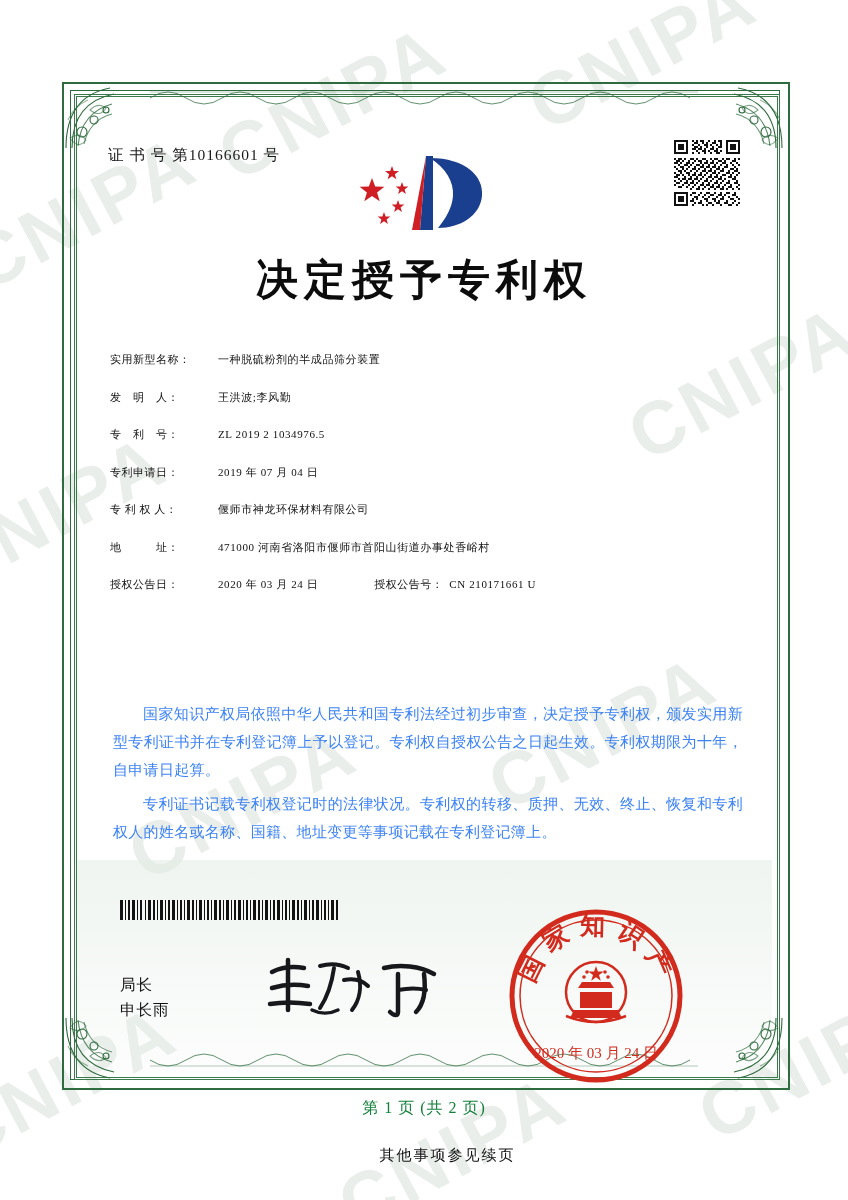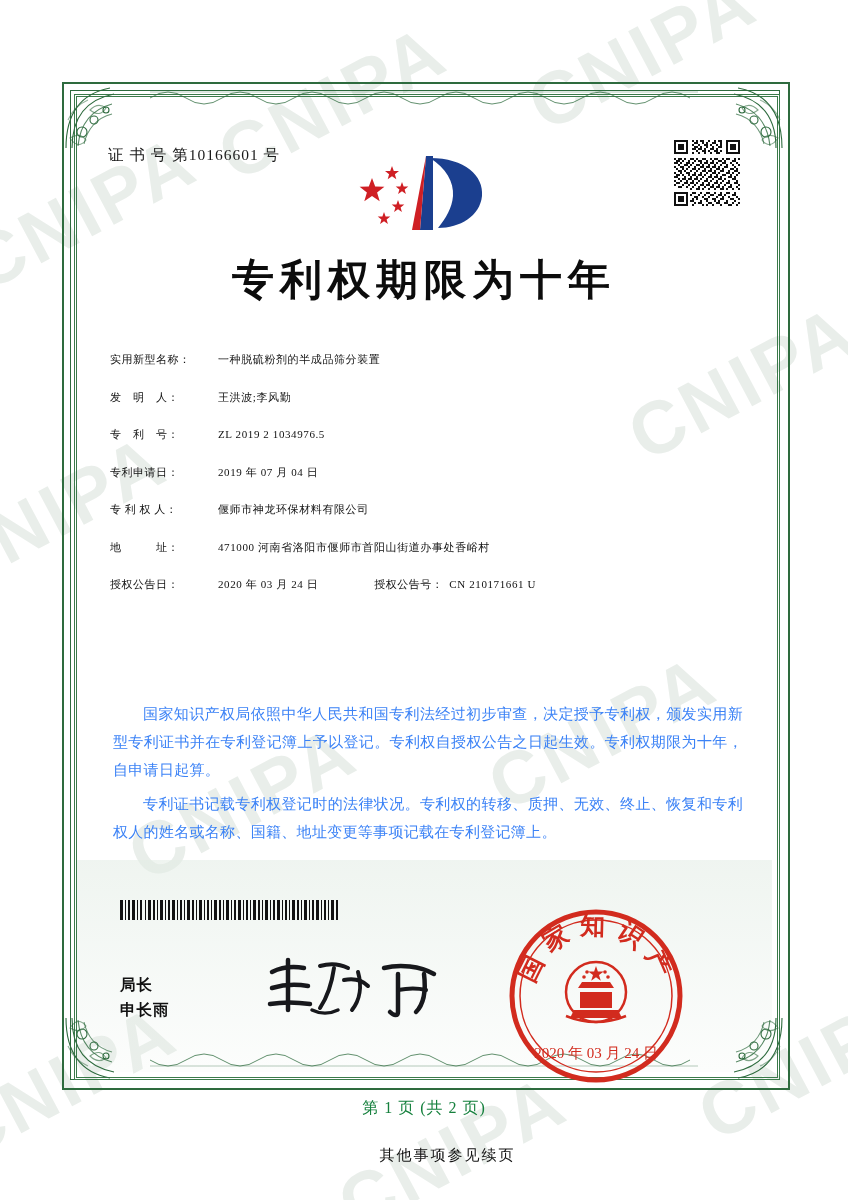--- a/index.html
+++ b/index.html
@@ -194,21 +194,20 @@
   .barcode svg { display:block; width:100%; height:100%; }
 
   .director {
     position: absolute;
     left: 120px;
     top: 972px;
     font-size: 15.5px;
     line-height: 25px;
     color: #111;
     letter-spacing: 1px;
-    font-weight: bold;
   }
 
   .signature {
     position: absolute;
     left: 258px;
     top: 952px;
     width: 200px;
     height: 70px;
   }
   .signature svg { display:block; width:100%; height:100%; }
@@ -636,21 +635,21 @@
         <g fill="#cf1f24">
           <polygon points="38,26 41.2,34.6 50.4,34.8 43.1,40.4 45.7,49.3 38,44 30.3,49.3 32.9,40.4 25.6,34.8 34.8,34.6"></polygon>
           <polygon points="58,14 59.8,18.9 65,19 60.9,22.2 62.3,27.2 58,24.2 53.7,27.2 55.1,22.2 51,19 56.2,18.9"></polygon>
           <polygon points="68,30 69.6,34.4 74.3,34.5 70.6,37.4 71.9,41.9 68,39.2 64.1,41.9 65.4,37.4 61.7,34.5 66.4,34.4"></polygon>
           <polygon points="64,48 65.6,52.4 70.3,52.5 66.6,55.4 67.9,59.9 64,57.2 60.1,59.9 61.4,55.4 57.7,52.5 62.4,52.4"></polygon>
           <polygon points="50,60 51.6,64.4 56.3,64.5 52.6,67.4 53.9,71.9 50,69.2 46.1,71.9 47.4,67.4 43.7,64.5 48.4,64.4"></polygon>
         </g>
       </svg>
     </div>
 
-    <div class="main-title">专利权期限为十年</div>
+    <div class="main-title">决定授予专利权</div>
 
     <div class="fields">
       <div class="field-row">
         <span class="field-label">实用新型名称：</span>
         <span class="field-value">一种脱硫粉剂的半成品筛分装置</span>
       </div>
       <div class="field-row">
         <span class="field-label">发　明　人：</span>
         <span class="field-value">王洪波;李风勤</span>
       </div>

